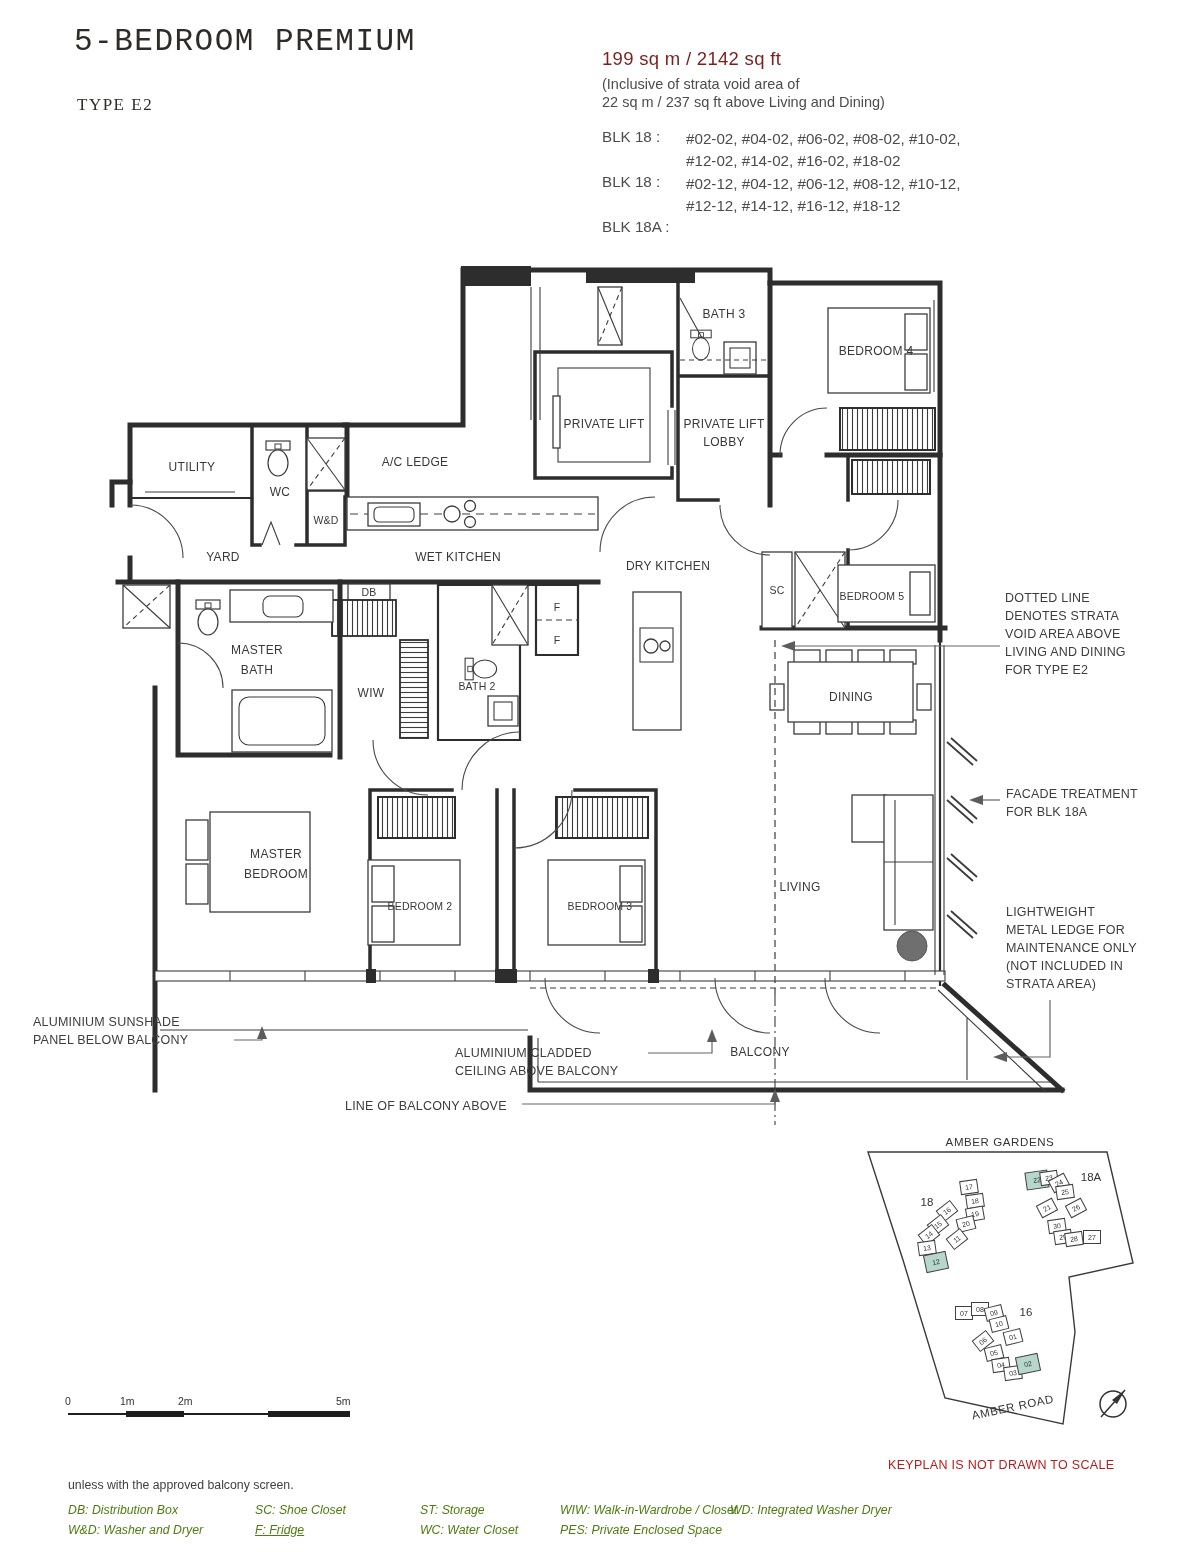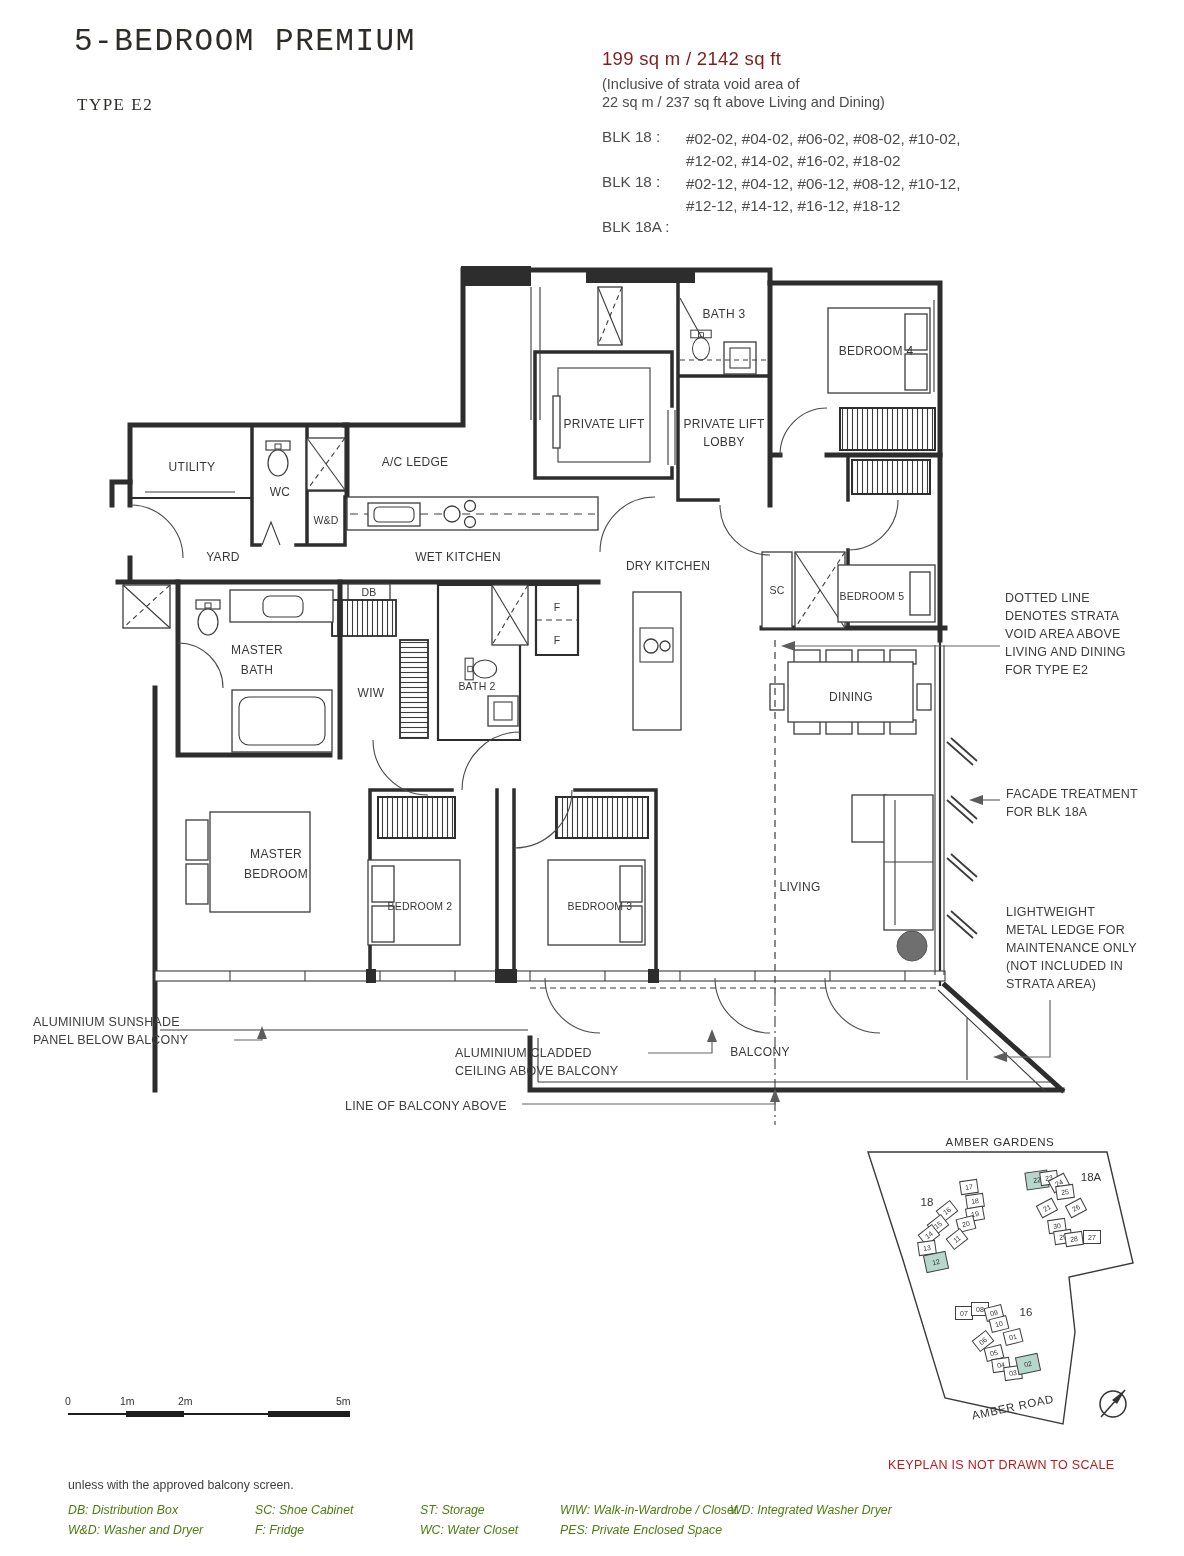--- a/index.html
+++ b/index.html
@@ -487,23 +487,23 @@
       <line x1="68" y1="1414" x2="350" y2="1414" stroke="#1e1e1e" stroke-width="2"></line>
       <rect x="126" y="1411" width="58" height="6" fill="#1e1e1e"></rect>
       <rect x="268" y="1411" width="82" height="6" fill="#1e1e1e"></rect>
     </g>
   </svg>
 
   <div class="disc" style="top:1476px">unless with the approved balcony screen.</div>
   <div class="abs" id="kp-note">KEYPLAN IS NOT DRAWN TO SCALE</div>
   <div id="legend">
       <div class="legend-item" style="left: 68px; top: 1503px;">DB: Distribution Box</div>
-      <div class="legend-item" style="left: 255px; top: 1503px;">SC: Shoe Cabinet</div>
+      <div class="legend-item" style="left: 255px; top: 1503px;">SC: Shoe Closet</div>
       <div class="legend-item" style="left: 420px; top: 1503px;">ST: Storage</div>
       <div class="legend-item" style="left: 560px; top: 1503px;">WIW: Walk-in-Wardrobe / Closet</div>
       <div class="legend-item" style="left: 730px; top: 1503px;">WD: Integrated Washer Dryer</div>
       <div class="legend-item" style="left: 68px; top: 1523px;">W&amp;D: Washer and Dryer</div>
-      <div class="legend-item" style="left: 255px; top: 1523px;">F: Fridge</div>
+      <div class="legend-item" style="left: 255px; top: 1523px; text-decoration: underline;">F: Fridge</div>
       <div class="legend-item" style="left: 420px; top: 1523px;">WC: Water Closet</div>
       <div class="legend-item" style="left: 560px; top: 1523px;">PES: Private Enclosed Space</div>
     </div>
 
 </div>
 
 </body></html>

